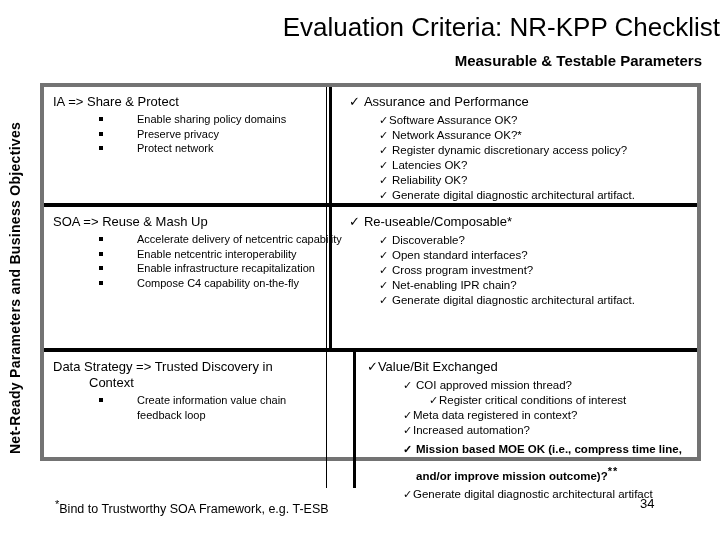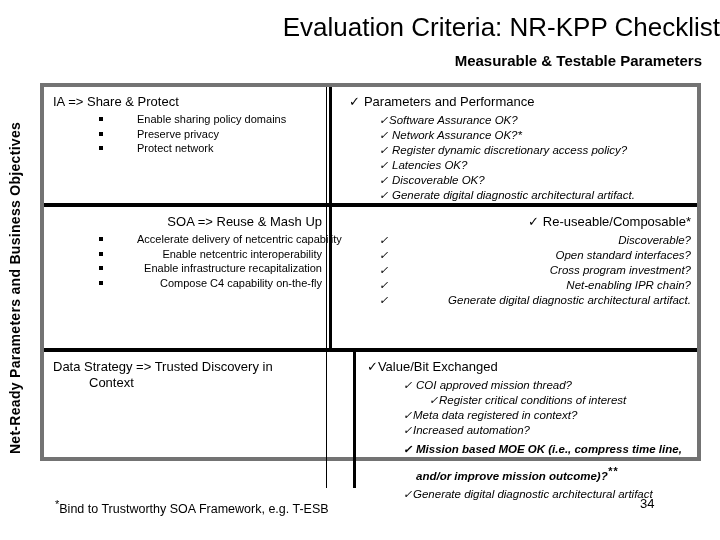--- a/index.html
+++ b/index.html
@@ -74,21 +74,21 @@
   .matrix-row {
     position: relative;
     display: flex;
     box-sizing: border-box;
     border-bottom: 4px solid #000;
   }
   .matrix-row:last-child {
     border-bottom: none;
   }
   .row-1 { height: 120px; }
-  .row-2 { height: 145px; text-align: right; }
+  .row-2 { height: 145px; }
   .row-3 { height: 136px; gap: 24px; }
 
   .cell-left {
     position: relative;
     box-sizing: border-box;
     width: 283px;
     flex: 0 0 283px;
     border-right: 1px solid #000;
     padding: 7px 4px 4px 7px;
   }
@@ -159,21 +159,20 @@
     list-style: none;
     margin: 0;
     padding: 0 0 0 40px;
   }
   ul.ck-list > li {
     position: relative;
     font-size: 11.5px;
     line-height: 15px;
     padding-left: 13px;
     white-space: nowrap;
-    font-style: italic;
   }
   ul.ck-list > li::before {
     content: "\2713";
     position: absolute;
     left: 0px;
     top: 0px;
     font-size: 11px;
   }
   ul.ck-list > li.nogap {
     padding-left: 10px;
@@ -236,28 +235,28 @@
     <div class="cell-left">
       <div class="cell-heading">IA =&gt; Share &amp; Protect</div>
       <ul class="sq-list">
         <li>Enable sharing policy domains</li>
         <li>Preserve privacy</li>
         <li>Protect network</li>
       </ul>
     </div>
     <div class="cell-right">
       <div class="check-heading">
-        <span class="ck">✓</span><span>Parameters and Performance</span>
+        <span class="ck">✓</span><span>Assurance and Performance</span>
       </div>
       <ul class="ck-list">
         <li class="nogap">Software Assurance OK?</li>
         <li>Network Assurance OK?*</li>
         <li>Register dynamic discretionary access policy?</li>
         <li>Latencies OK?</li>
-        <li>Discoverable OK?</li>
+        <li>Reliability OK?</li>
         <li>Generate digital diagnostic architectural artifact.</li>
       </ul>
     </div>
   </div>
 
   <div class="matrix-row row-2">
     <div class="cell-left">
       <div class="cell-heading">SOA =&gt; Reuse &amp; Mash Up</div>
       <ul class="sq-list">
         <li>Accelerate delivery  of netcentric capability</li>
@@ -280,20 +279,21 @@
     </div>
   </div>
 
   <div class="matrix-row row-3">
     <div class="cell-left">
       <div class="cell-heading">
         <span>Data Strategy =&gt; Trusted Discovery in</span>
         <span class="indent-line">Context</span>
       </div>
       <ul class="sq-list">
+        <li class="wrapline">Create information value chain feedback loop</li>
       </ul>
     </div>
     <div class="cell-right">
       <div class="check-heading tight">
         <span class="ck">✓</span><span>Value/Bit Exchanged</span>
       </div>
       <ul class="ck-list">
         <li>COI approved mission thread?</li>
         <li class="sub">Register critical conditions of interest</li>
         <li class="nogap">Meta data registered in context?</li>

